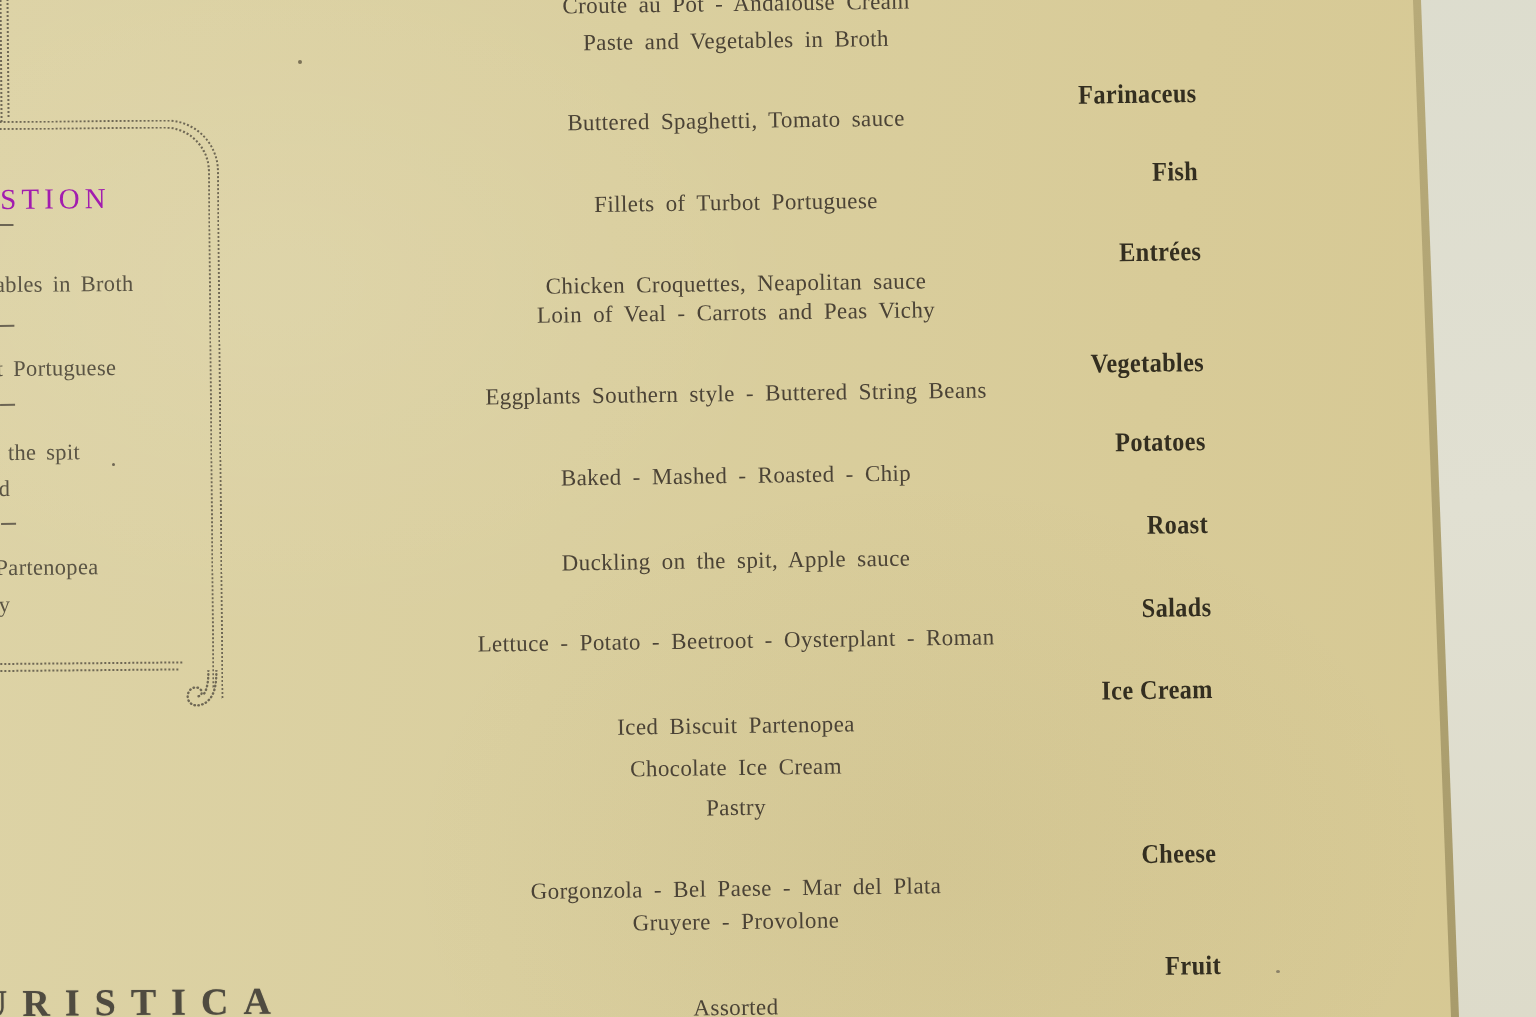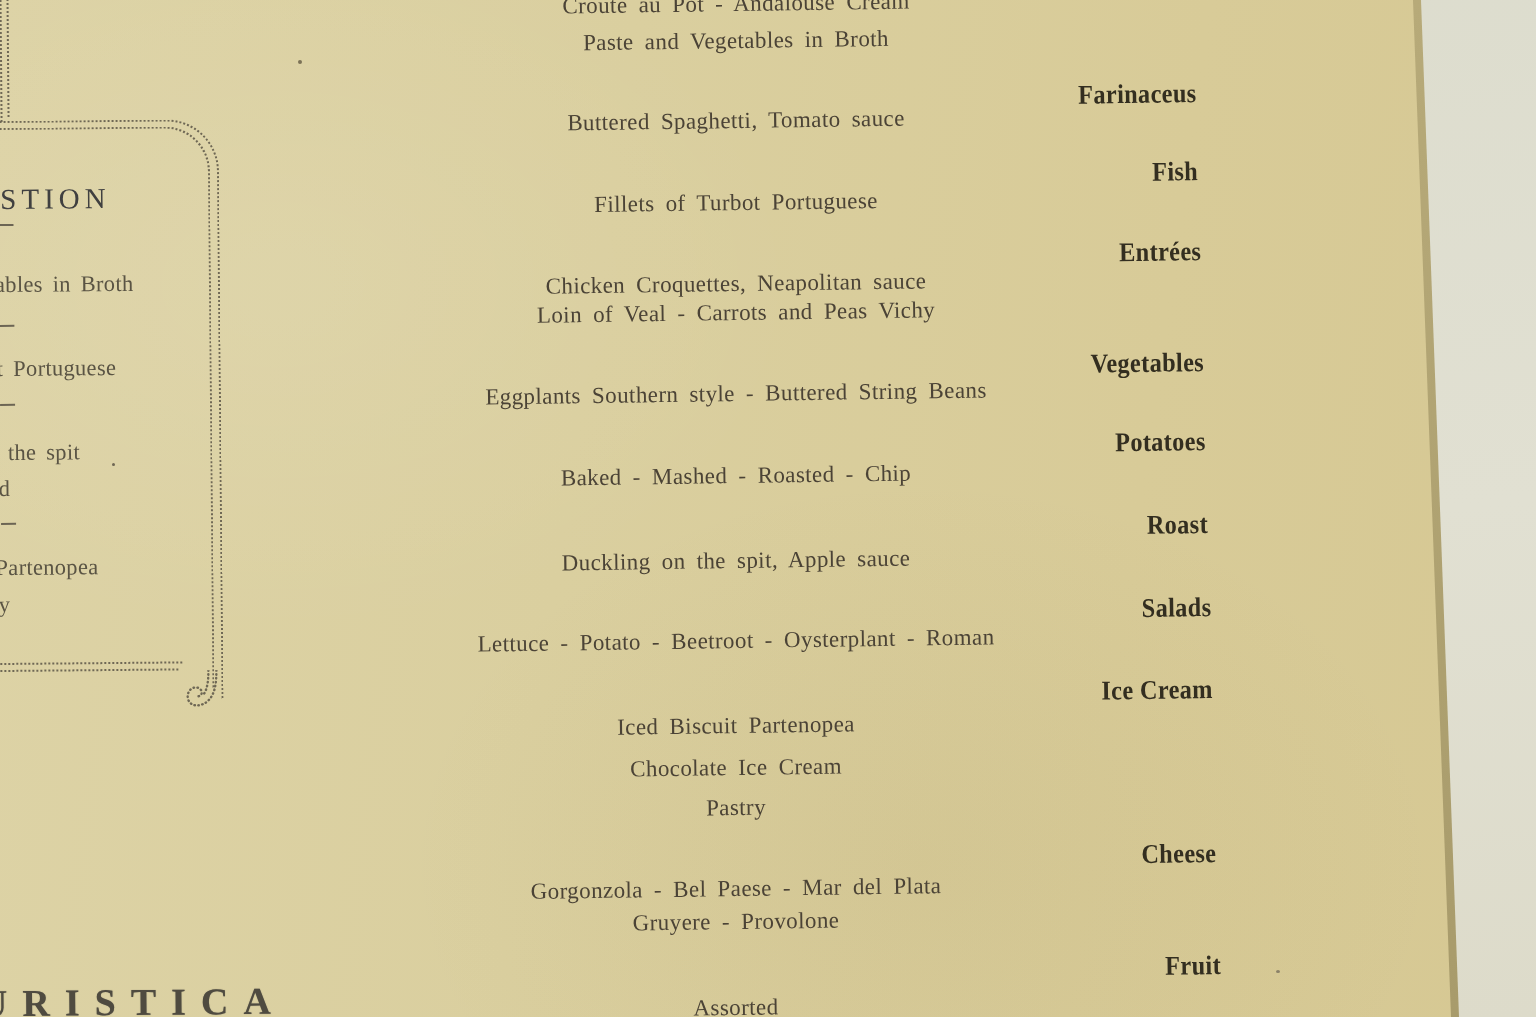--- a/index.html
+++ b/index.html
@@ -51,21 +51,21 @@
     border-top:2.5px dotted #6f6855;border-right:2.5px dotted #6f6855;
     border-top-right-radius:45px;
   }
   .sb-bottom1{position:absolute;left:-30px;top:663px;width:210px;border-top:2.5px dotted #6f6855;}
   .sb-bottom2{position:absolute;left:-30px;top:670px;width:206px;border-top:2.5px dotted #6f6855;}
   .tl-line1{position:absolute;left:3px;top:-4px;height:126px;border-left:2.5px dotted #6f6855;}
   .tl-line2{position:absolute;left:10px;top:-4px;height:121px;border-left:2.5px dotted #6f6855;}
   .spiral{position:absolute;left:181px;top:672px;}
   .box-title{
     position:absolute;left:2px;top:183px;font-size:29px;letter-spacing:5px;
-    color:#404040;white-space:nowrap;
+    color:#a21caf;white-space:nowrap;
   }
   .box-item{
     position:absolute;font-size:22.5px;color:#5a5444;white-space:nowrap;
     letter-spacing:0.3px;word-spacing:4px;
   }
   .bi-0{left:-4px;top:272px;}
   .bi-1{left:-3px;top:356px;}
   .bi-2{left:-14px;top:440px;}
   .bi-3{left:-2px;top:476px;}
   .bi-4{left:-6px;top:555px;}

